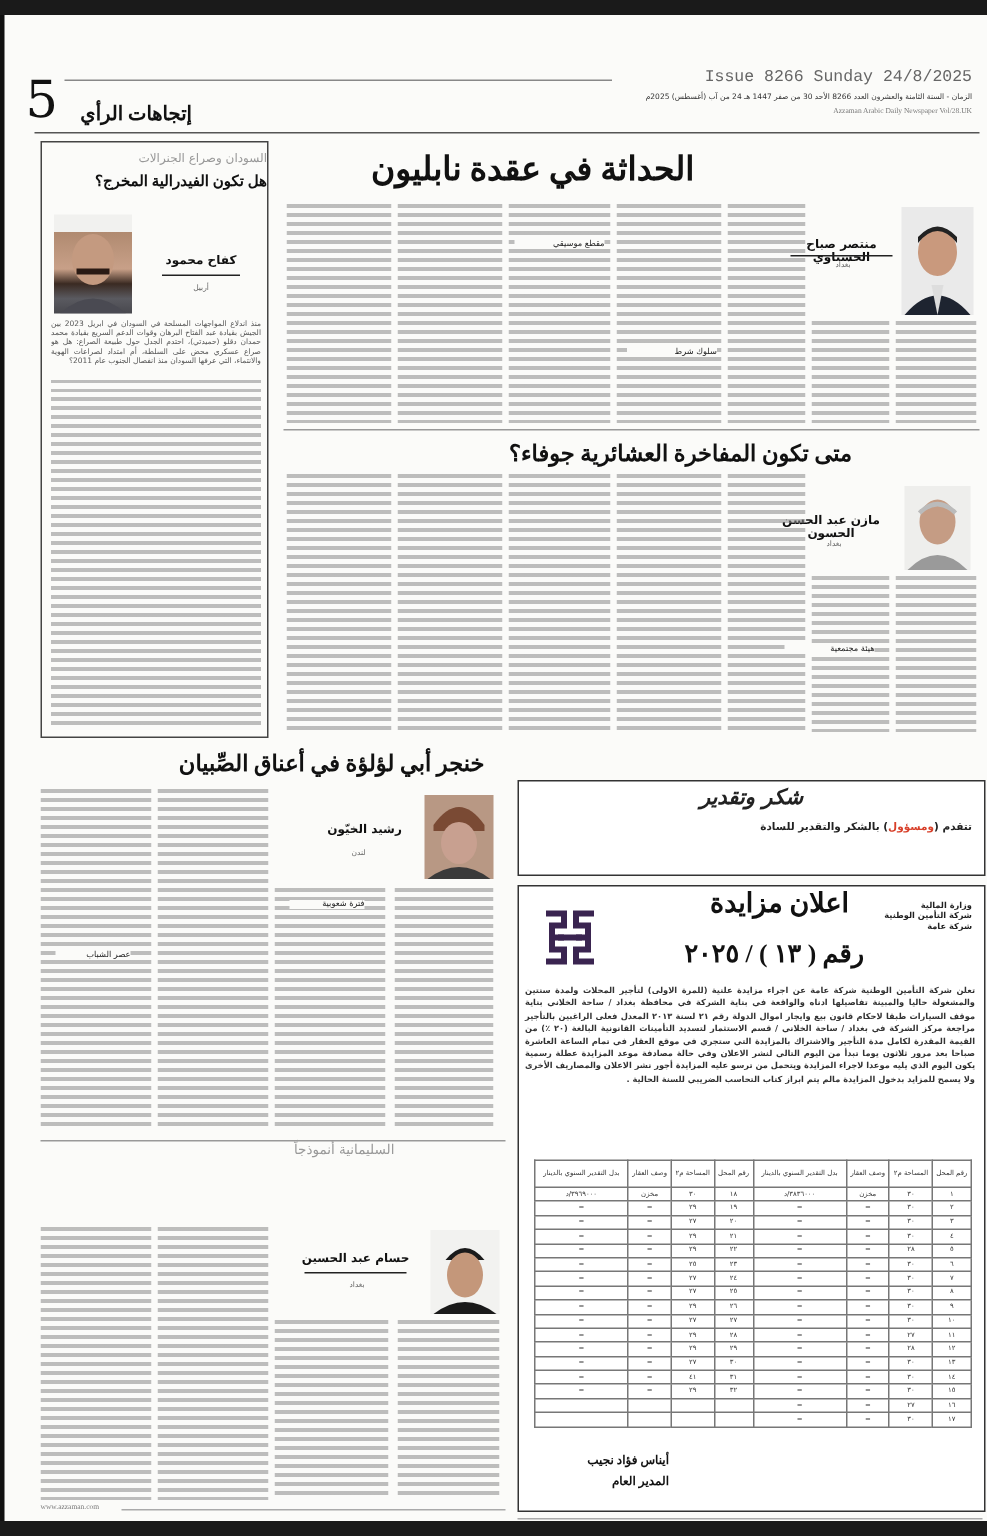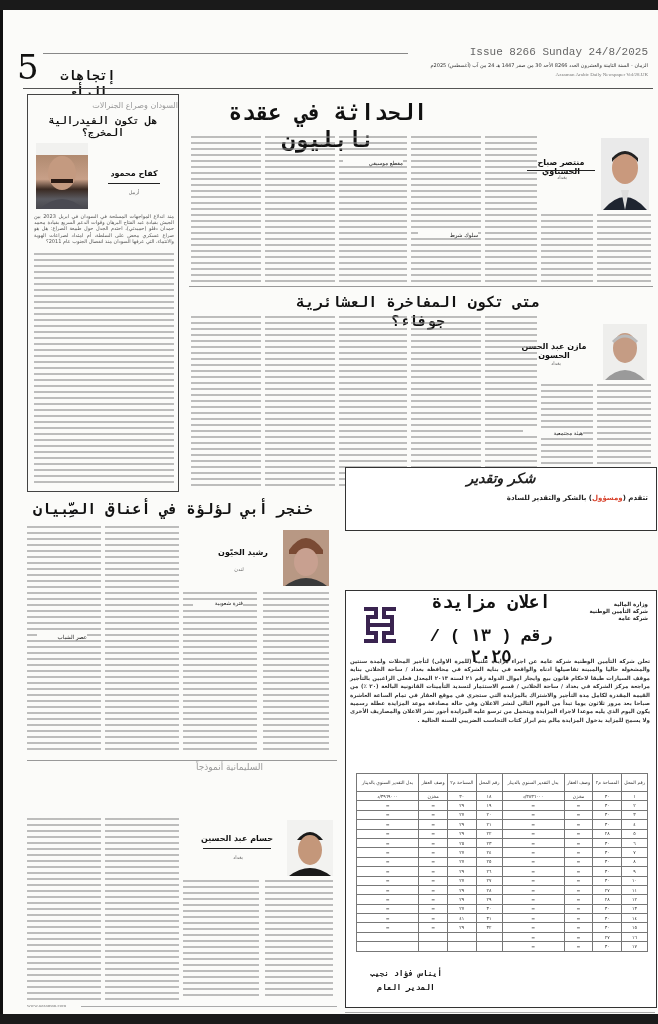--- a/index.html
+++ b/index.html
@@ -5,21 +5,21 @@
 *{box-sizing:border-box;margin:0;padding:0}
 html,body{width:658px;height:1024px;overflow:hidden;background:#1a1a1a}
 body{font-family:"DejaVu Sans",sans-serif;position:relative}
 .page{position:absolute;left:0;top:10px;width:658px;height:1004px;background:#fbfbf9;border-left:3px solid #111;}
 .topbar{position:absolute;left:0;top:0;width:658px;height:10px;background:#1a1a1a}
 .botbar{position:absolute;left:0;top:1014px;width:658px;height:10px;background:#1a1a1a}
 .txt{font-size:5px;line-height:6.2px;color:#555;text-align:justify;direction:rtl;overflow:hidden}
 .filler{display:block;width:100%;height:100%;background:repeating-linear-gradient(180deg,#8a8a8a 0,#8a8a8a 2.4px,transparent 2.4px,transparent 6px);opacity:.55}
 .abs{position:absolute}
 .rtl{direction:rtl}
-.hl{font-family:Liberation Mono, monospace;font-weight:bold;color:#111;text-align:center;direction:rtl}
+.hl{font-family:Liberation Serif, serif;font-weight:bold;color:#111;direction:rtl}
 .photo{position:absolute;overflow:hidden;background:#ddd}
 .byline{position:absolute;font-weight:bold;font-size:10px;color:#111;direction:rtl;text-align:center}
 .loc{position:absolute;font-size:5px;color:#666;direction:rtl;text-align:center}
 .rule{position:absolute;height:1px;background:#777}
 table.auc{border-collapse:collapse;width:100%;direction:rtl;font-size:4.6px;color:#333}
 table.auc td,table.auc th{border:0.7px solid #777;text-align:center;padding:0;height:9.4px;font-weight:normal}
 table.auc th{height:18px;line-height:5.5px}
 .subhead{font-size:5.5px;font-weight:normal;color:#222;text-align:right;direction:rtl}
 </style>
 </head>
@@ -171,21 +171,21 @@
   <div class="abs txt" style="left:102px;top:808px;width:74px;height:182px">
       <span class="filler"></span>
     </div>
   <div class="abs txt" style="left:24px;top:808px;width:74px;height:182px">
       <span class="filler"></span>
     </div>
 
   <div class="abs" style="left:24px;top:993px;font-family:'Liberation Serif',serif;font-size:5px;color:#777">www.azzaman.com</div>
   <div class="rule" style="left:78px;top:996px;width:256px;background:#aaa"></div>
 
-  <div class="abs" style="left:342px;top:457px;width:312px;height:64px;border:1.5px solid #333;background:#fff">
+  <div class="abs" style="left:342px;top:510px;width:312px;height:64px;border:1.5px solid #333;background:#fff">
     <div class="abs" style="left:90px;top:2px;width:130px;text-align:center;font-family:'DejaVu Serif',serif;font-style:italic;font-weight:bold;font-size:14px;color:#222;direction:rtl">شكر وتقدير</div>
     <div class="abs rtl" style="right:8px;top:26px;font-size:7px;font-weight:bold;color:#222;white-space:nowrap">
       <span>تتقدم (</span><span style="color:#d8402a">ومسؤول</span><span>) بالشكر والتقدير للسادة</span>
     </div>
   </div>
 
   <div class="abs" style="left:342px;top:580px;width:312px;height:418px;border:1.5px solid #333;background:#fff">
     <div class="abs rtl" style="right:8px;top:10px;font-size:5.5px;font-weight:bold;color:#222;line-height:7px;text-align:right">
       <div>وزارة المالية</div>
       <div>شركة التأمين الوطنية</div>

